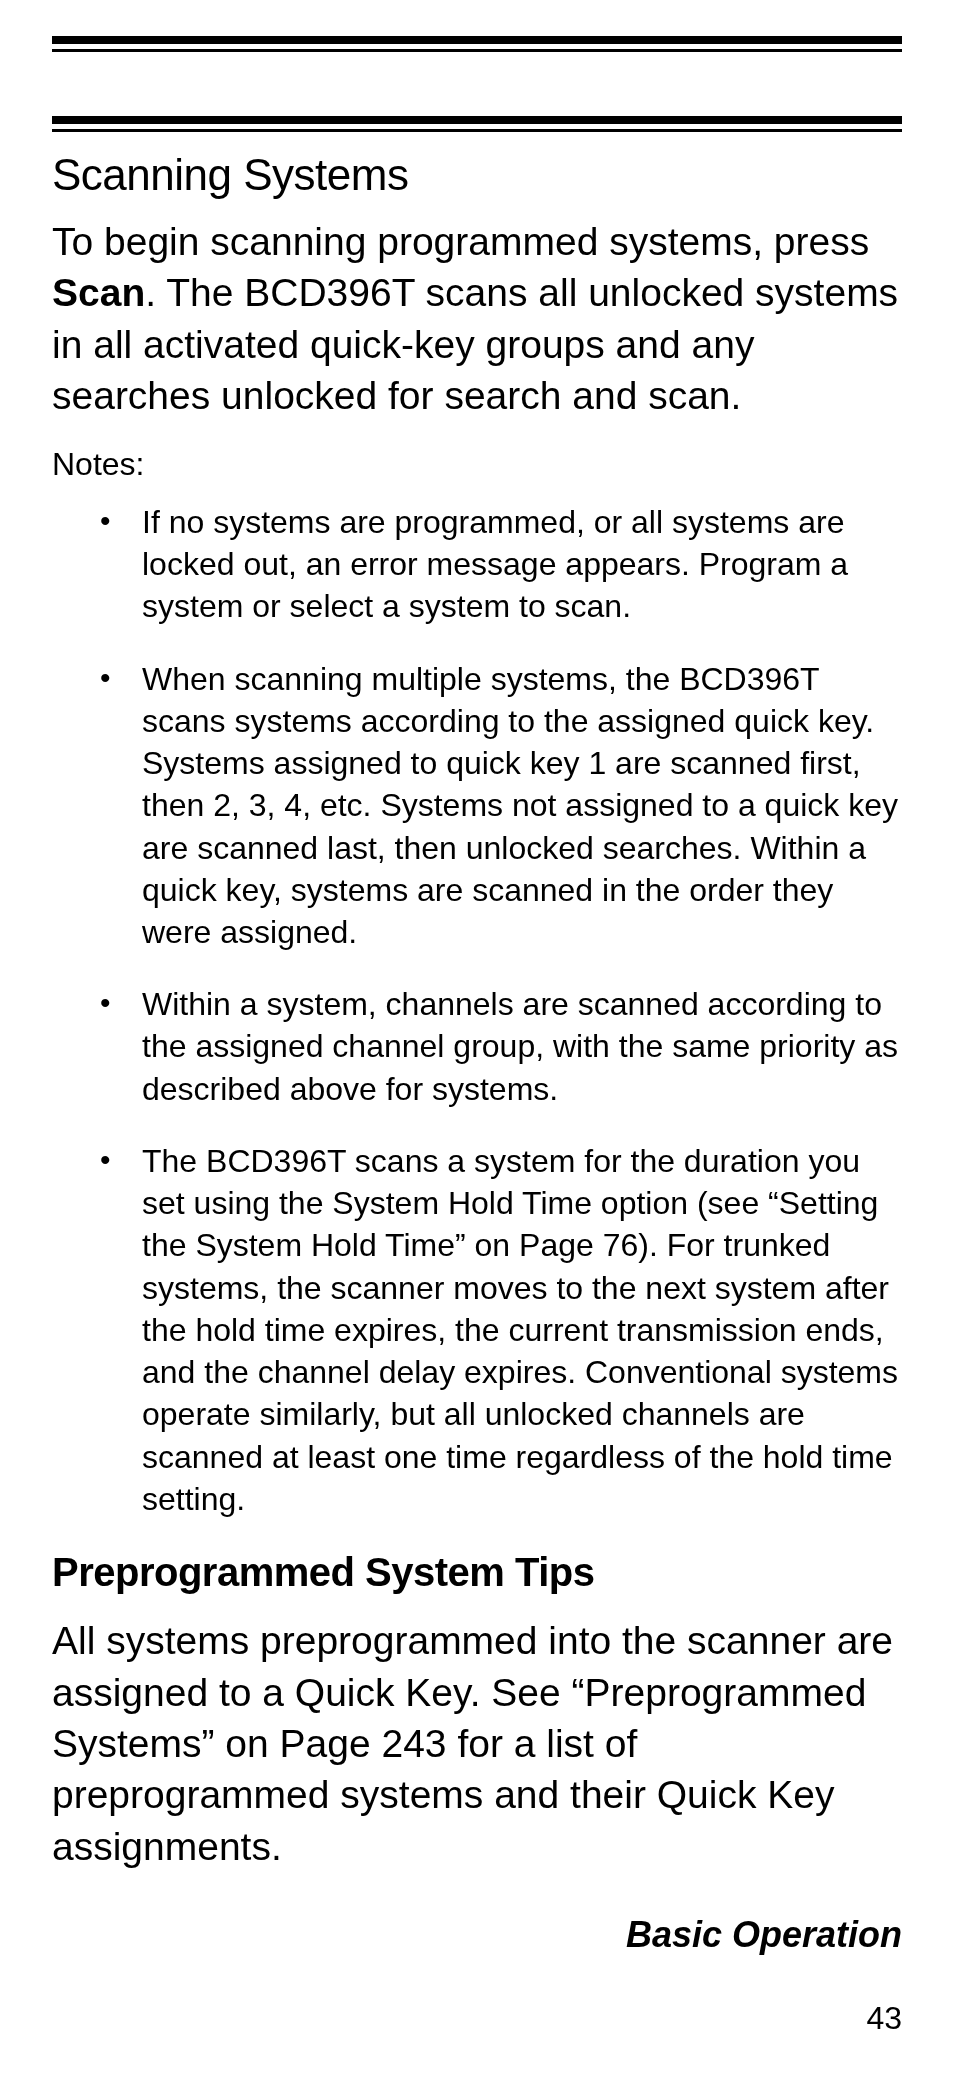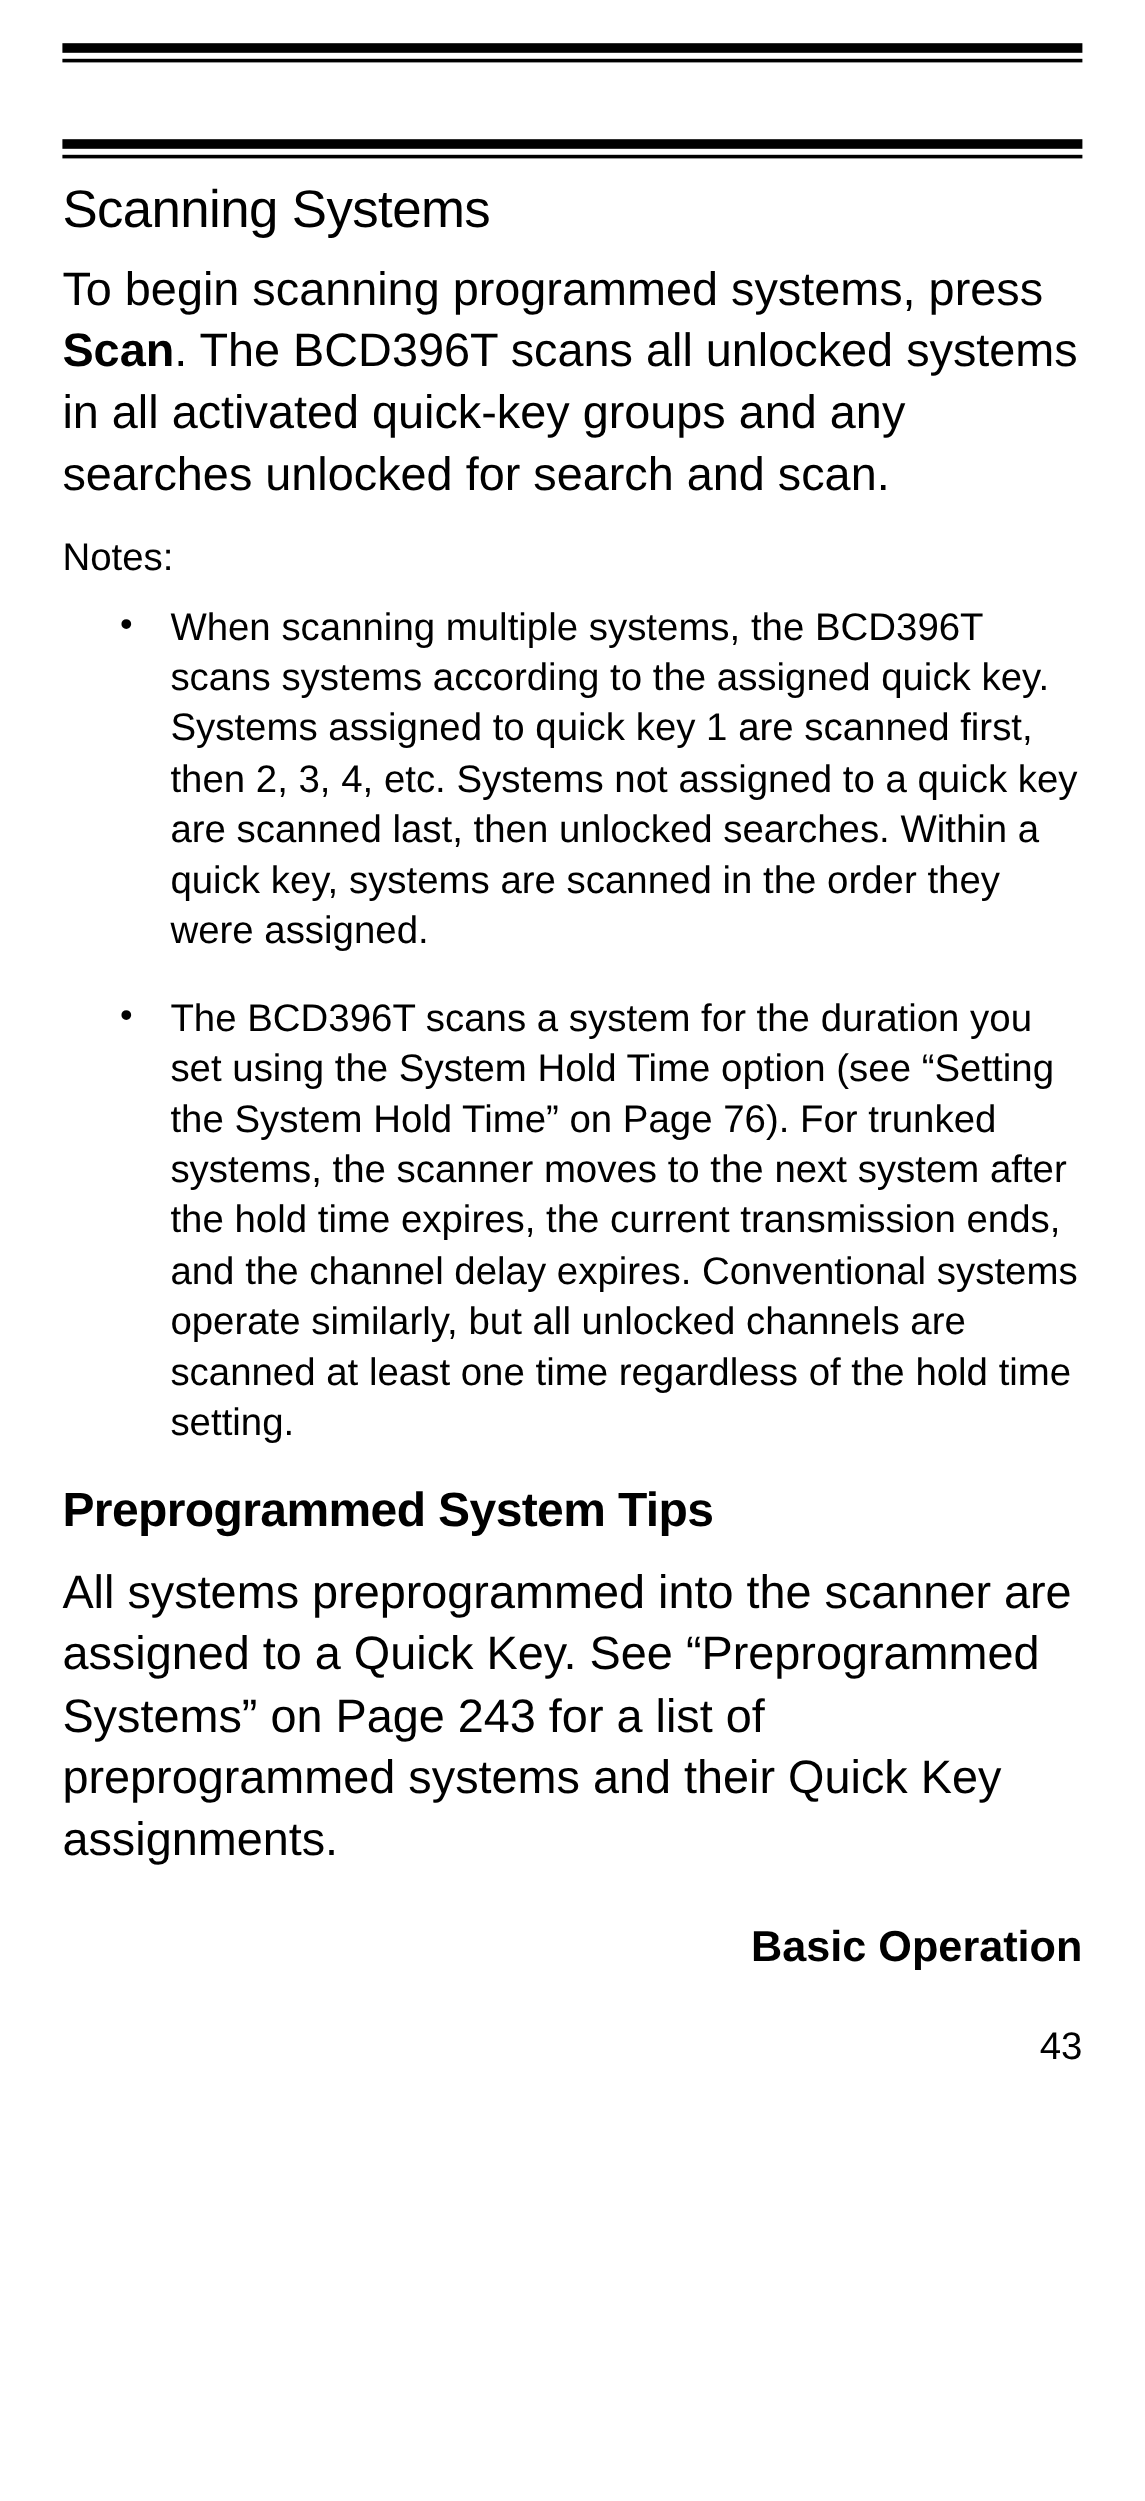--- a/index.html
+++ b/index.html
@@ -62,20 +62,21 @@
     font-weight: 700;
     margin: 12px 0 20px 0;
     letter-spacing: -0.5px;
   }
   .footer-section {
     font-family: "Century Gothic", "Futura", Arial, sans-serif;
     font-size: 36px;
     font-weight: 700;
     text-align: right;
     margin-top: 42px;
+    font-style: italic;
   }
   .page-number {
     font-family: Arial, Helvetica, sans-serif;
     font-size: 32px;
     font-weight: 400;
     text-align: right;
     margin-top: 44px;
   }
   b { font-weight: 700; }
 </style>
@@ -96,21 +97,23 @@
 
 <h1 class="section-heading">Scanning Systems</h1>
 
 <p class="body">
   <span>To begin scanning programmed systems, press </span><b>Scan</b><span>. The BCD396T scans all unlocked systems in all activated quick-key groups and any searches unlocked for search and scan.</span>
 </p>
 
 <p class="notes-label">Notes:</p>
 
 <ul class="notes">
+  <li>If no systems are programmed, or all systems are locked out, an error message appears. Program a system or select a system to scan.</li>
   <li>When scanning multiple systems, the BCD396T scans systems according to the assigned quick key. Systems assigned to quick key 1 are scanned first, then 2, 3, 4, etc. Systems not assigned to a quick key are scanned last, then unlocked searches. Within a quick key, systems are scanned in the order they were assigned.</li>
+  <li>Within a system, channels are scanned according to the assigned channel group, with the same priority as described above for systems.</li>
   <li>The BCD396T scans a system for the duration you set using the System Hold Time option (see “Setting the System Hold Time” on Page 76). For trunked systems, the scanner moves to the next system after the hold time expires, the current transmission ends, and the channel delay expires. Conventional systems operate similarly, but all unlocked channels are scanned at least one time regardless of the hold time setting.</li>
 </ul>
 
 <h2 class="sub-heading">Preprogrammed System Tips</h2>
 
 <p class="body">All systems preprogrammed into the scanner are assigned to a Quick Key. See “Preprogrammed Sys­tems” on Page 243 for a list of preprogrammed systems and their Quick Key assignments.</p>
 
 <div class="footer-section">Basic Operation</div>
 
 <div class="page-number">43</div>

